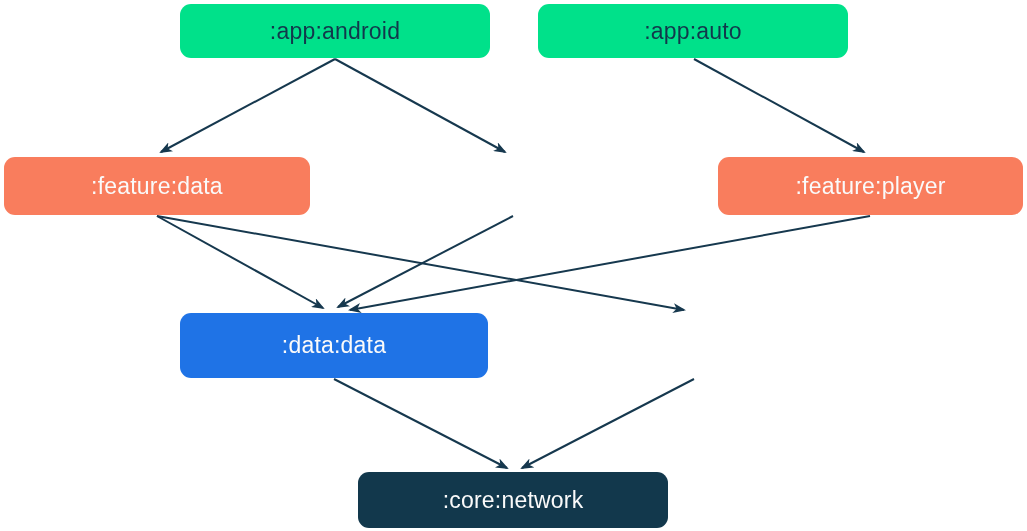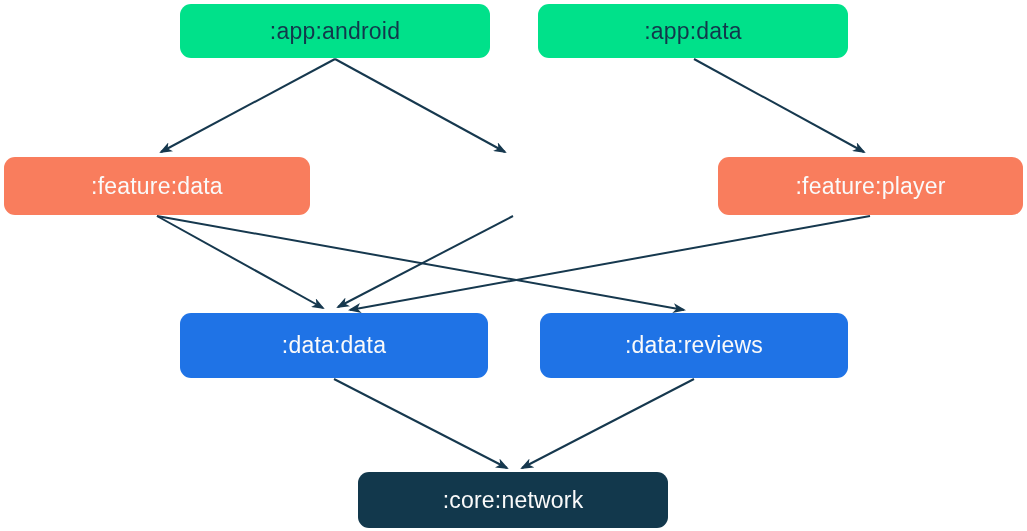--- a/index.html
+++ b/index.html
@@ -66,31 +66,28 @@
       <line x1="513" y1="216" x2="338" y2="307" class="edge" marker-end="url(#arrowhead)"></line>
       <line x1="870" y1="216" x2="350" y2="310" class="edge" marker-end="url(#arrowhead)"></line>
       <line x1="334" y1="379" x2="507" y2="468" class="edge" marker-end="url(#arrowhead)"></line>
       <line x1="694" y1="379" x2="522" y2="468" class="edge" marker-end="url(#arrowhead)"></line>
     </svg>
 
   <div class="node group-app n0">
     <span>:app:android</span>
   </div>
   <div class="node group-app n1">
-    <span>:app:data</span>
+    <span>:app:auto</span>
   </div>
   <div class="node group-feature n2">
     <span>:feature:data</span>
   </div>
   <div class="node group-feature n4">
     <span>:feature:player</span>
   </div>
   <div class="node group-data n5">
     <span>:data:data</span>
   </div>
-  <div class="node group-data n6">
-    <span>:data:reviews</span>
-  </div>
   <div class="node group-core n7">
     <span>:core:network</span>
   </div>
 
 </div>
 
 </body></html>

